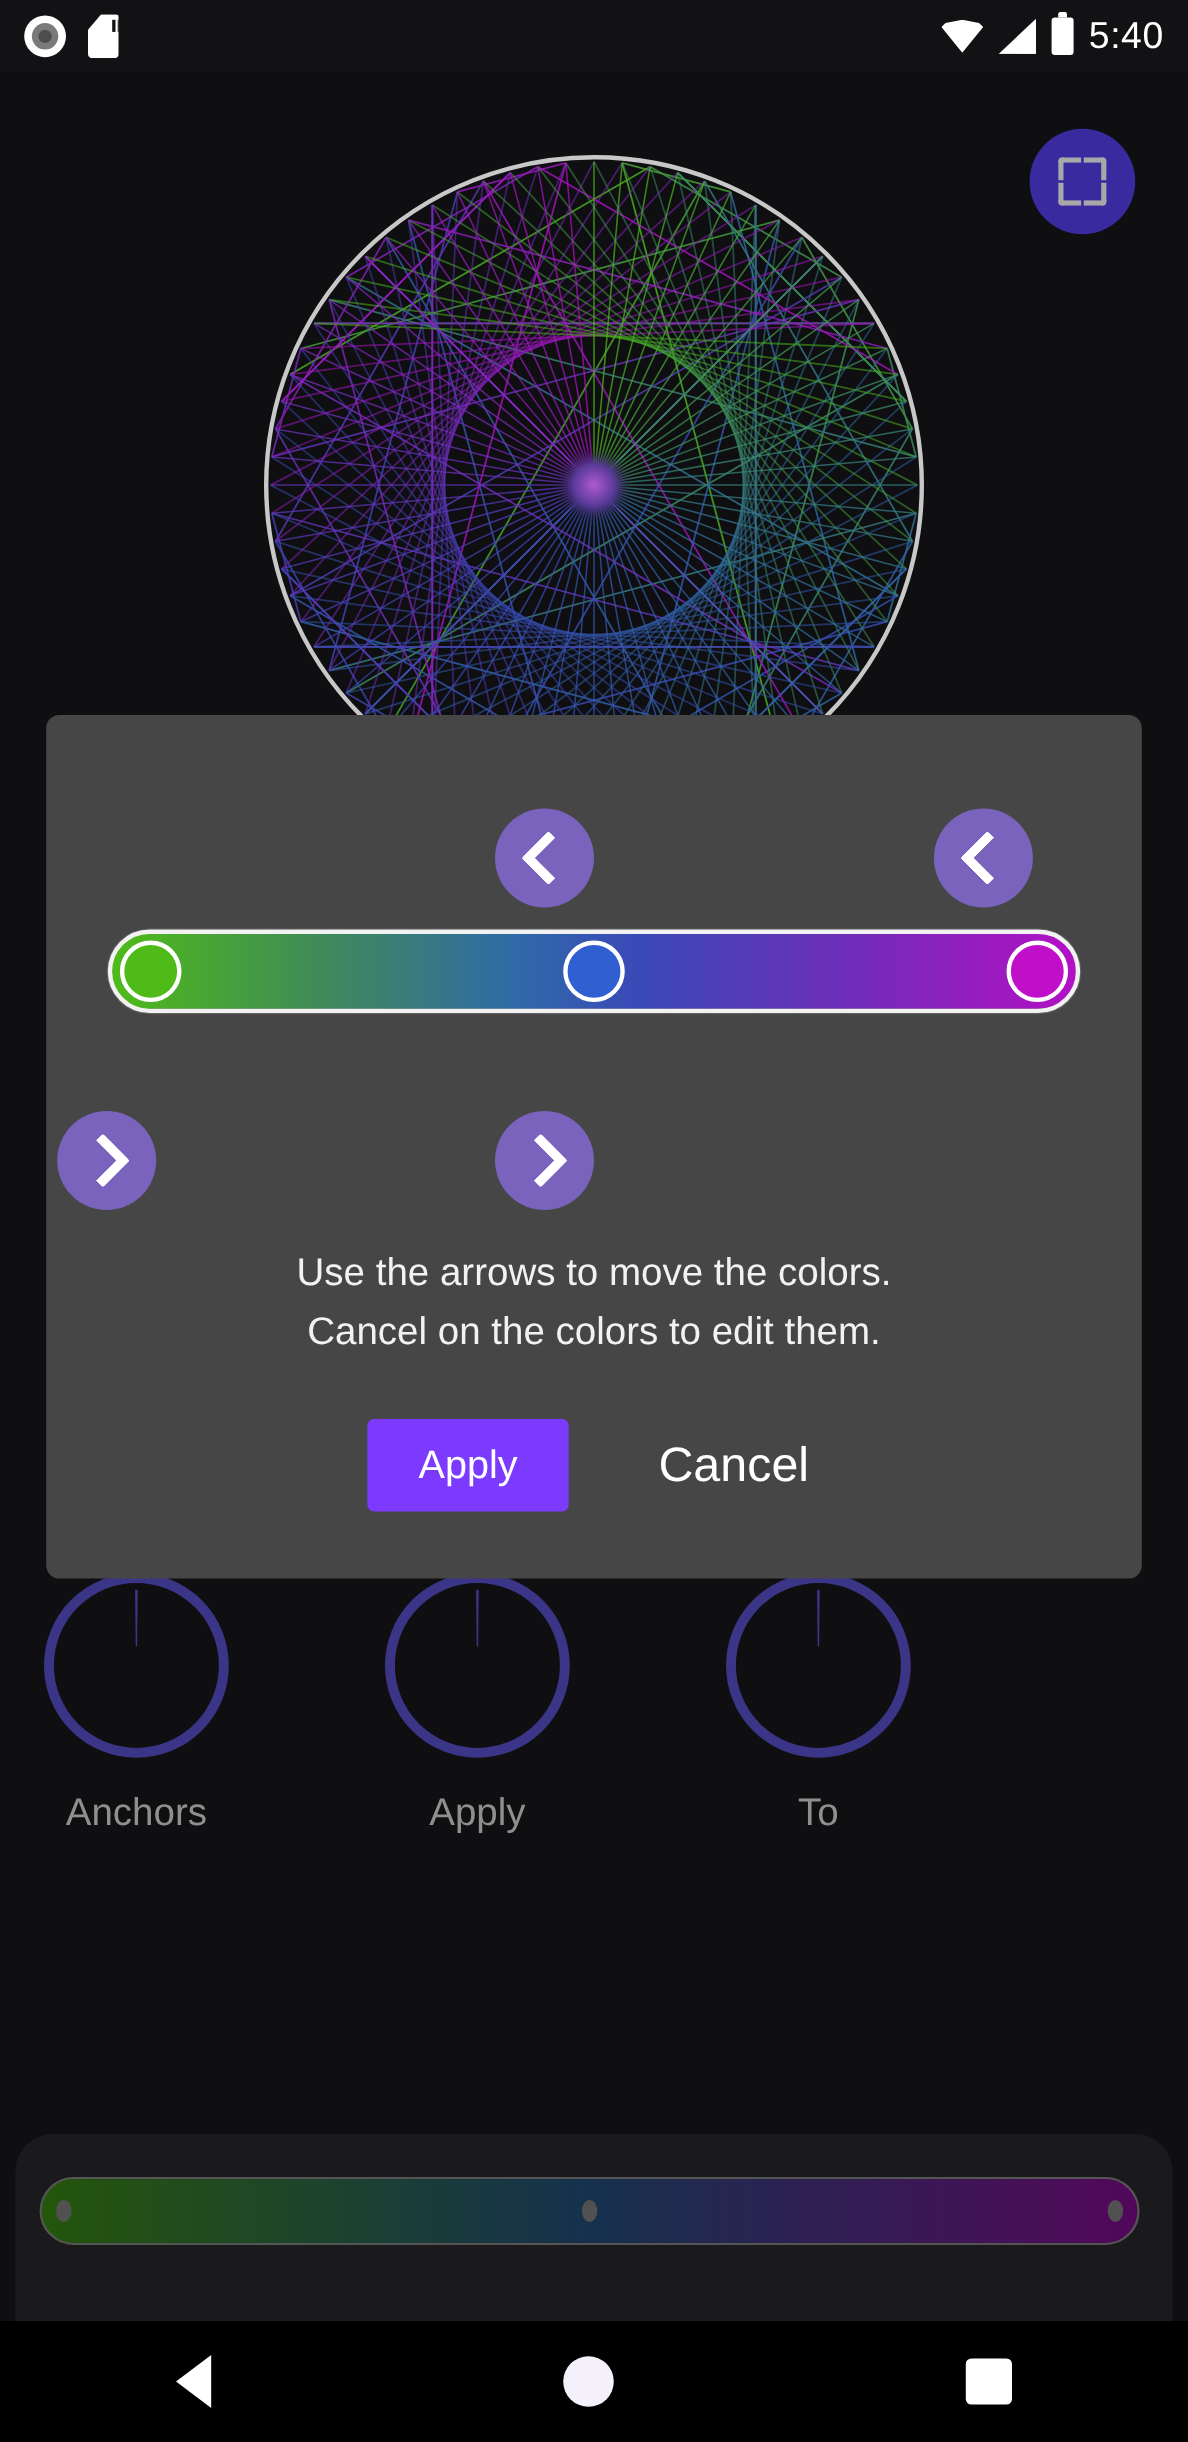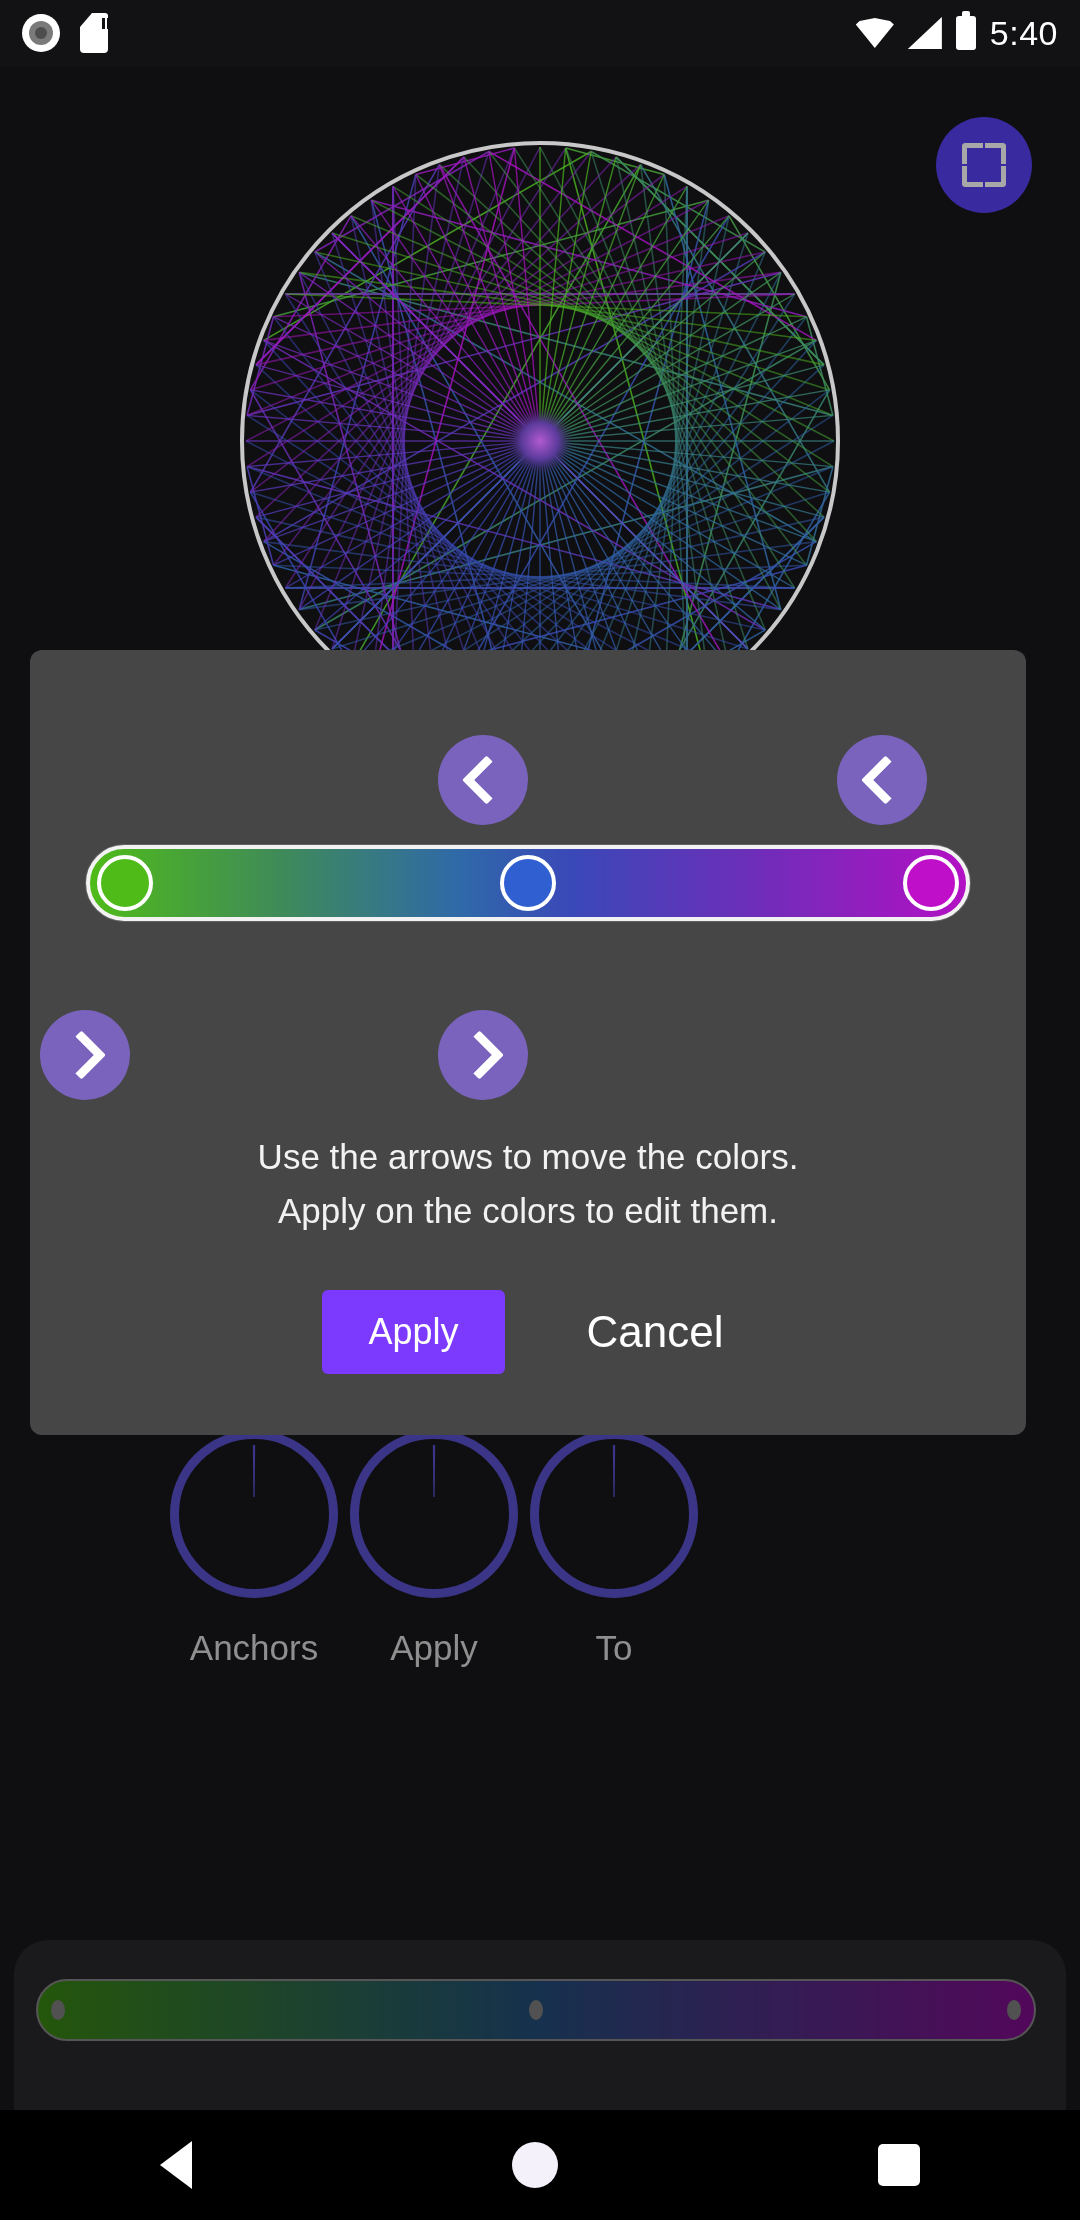--- a/index.html
+++ b/index.html
@@ -73,21 +73,21 @@
   .expand-icon{position:relative;width:44px;height:44px;}
   .expand-icon span{position:absolute;width:16px;height:16px;border:5px solid #a8a8a8;}
   .expand-icon .tl{left:0;top:0;border-right:none;border-bottom:none;border-radius:4px 0 0 0;}
   .expand-icon .tr{right:0;top:0;border-left:none;border-bottom:none;border-radius:0 4px 0 0;}
   .expand-icon .bl{left:0;bottom:0;border-right:none;border-top:none;border-radius:0 0 0 4px;}
   .expand-icon .br{right:0;bottom:0;border-left:none;border-top:none;border-radius:0 0 4px 0;}
 
   
   .knob-row{
     position:absolute;left:0;top:1380px;width:868px;
-    display:flex;justify-content:center;
+    display:flex;justify-content:center;gap:130px;
   }
   .knob-cell{width:180px;display:flex;flex-direction:column;align-items:center;}
   .knob-val{color:#8c8c8c;font-size:33px;height:42px;line-height:42px;}
   .knob{
     width:150px;height:150px;border-radius:50%;
     border:9px solid #3b3587;margin-top:8px;position:relative;
   }
   .knob .needle{
     position:absolute;left:50%;top:6px;width:8px;height:52px;
     background:#3b3587;transform:translateX(-50%);
@@ -105,21 +105,21 @@
     border-radius:31px;border:2px solid #b9b9b9;box-sizing:border-box;
   }
   .strip .dot{
     position:absolute;top:50%;transform:translate(-50%,-50%);
     width:14px;height:20px;border-radius:50%;background:#b0b0b0;
   }
 
   
   .scrim{position:absolute;inset:0;background:rgba(0,0,0,0);}
   .dialog{
-    position:absolute;left:30px;top:650px;width:996px;height:785px;
+    position:absolute;left:42px;top:650px;width:996px;height:785px;
     background:#464646;border-radius:12px;box-sizing:border-box;
   }
 
   .arrow-row{position:absolute;left:0;width:996px;height:96px;}
   .arrow-row.top{top:85px;}
   .arrow-row.bottom{top:360px;}
   .fab{
     position:absolute;width:90px;height:90px;border-radius:50%;
     background:#7a63bd;display:flex;align-items:center;justify-content:center;
   }
@@ -499,21 +499,21 @@
         <div class="fab" style="left: 1%;">
           <div class="chev right"></div>
         </div>
         <div class="fab" style="left: 41%;">
           <div class="chev right"></div>
         </div>
       </div>
 
     <div class="hint">
       <div>Use the arrows to move the colors.</div>
-      <div>Apply on the colors to edit them.</div>
+      <div>Cancel on the colors to edit them.</div>
     </div>
 
     <div class="actions">
       <button class="btn-apply">Apply</button>
       <button class="btn-cancel">Cancel</button>
     </div>
   </div>
 
   <div class="navbar">
     <div class="nav-back"></div>

